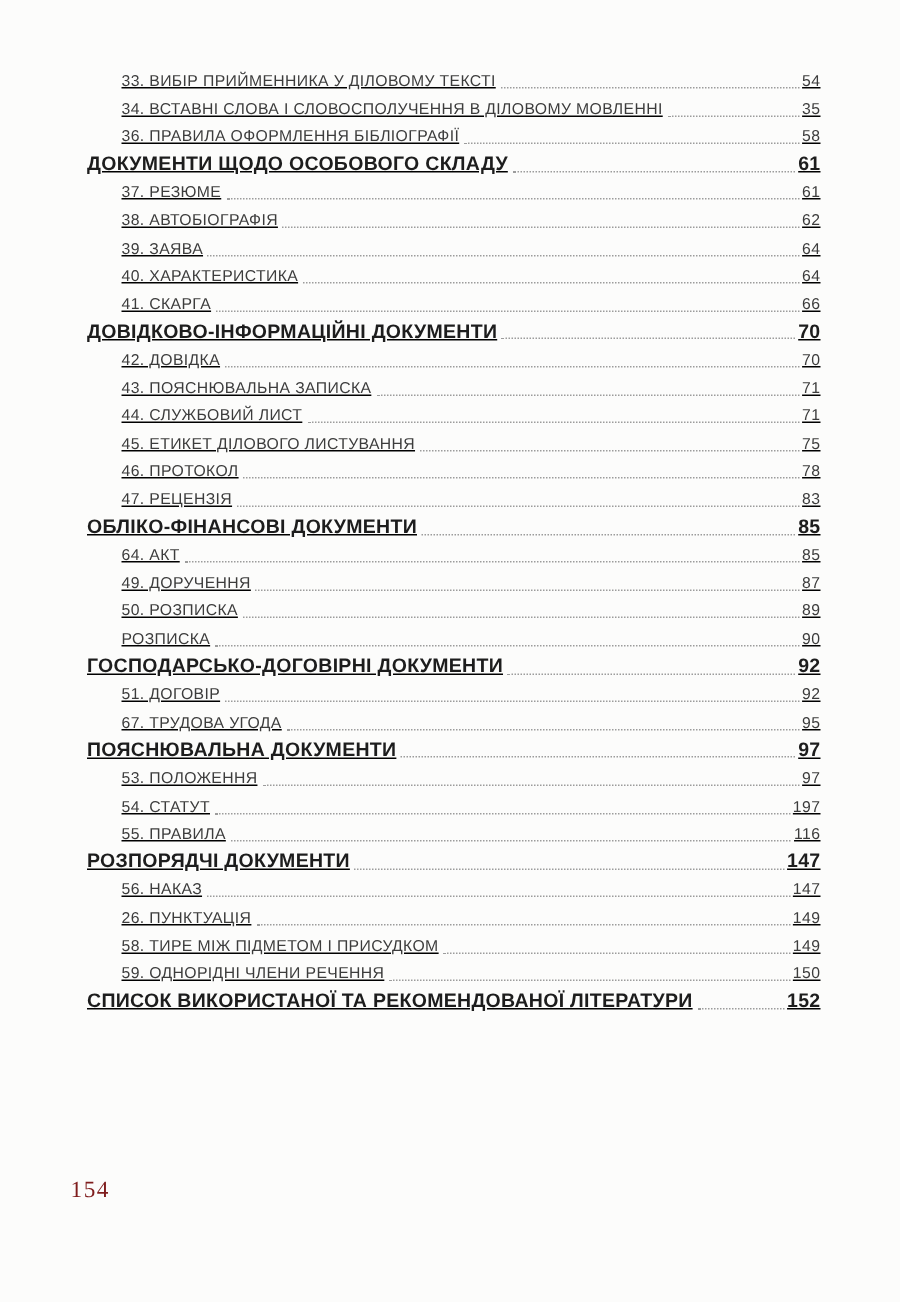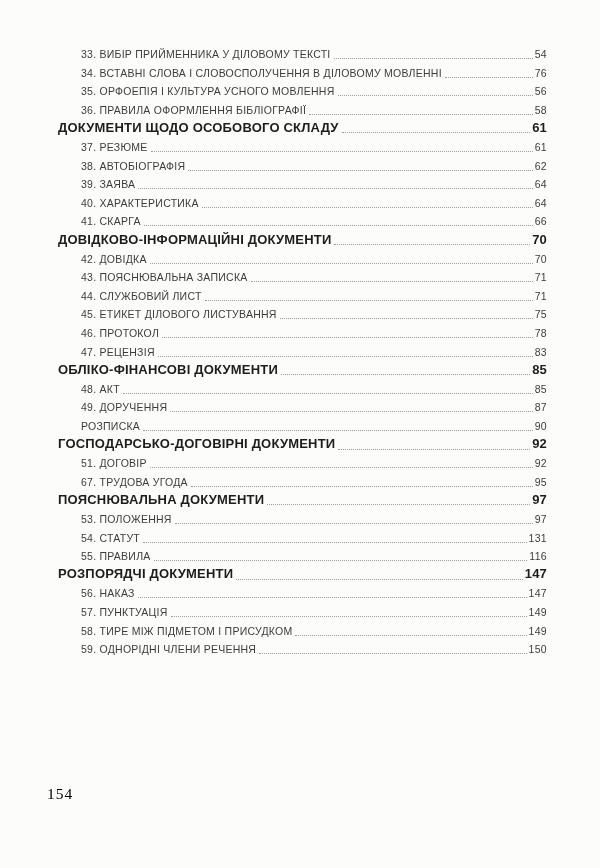--- a/index.html
+++ b/index.html
@@ -24,20 +24,21 @@
     left: 58px;
     right: 53px;
     top: 45px;
   }
   .row {
     display: flex;
     align-items: flex-end;
     height: 18.6px;
     box-sizing: border-box;
     padding-bottom: 4px;
+    text-decoration: underline;
   }
   .row .label {
     white-space: nowrap;
     line-height: 1;
     color: #3c3c3c;
     font-size: 10.5px;
     letter-spacing: 0.25px;
   }
   .row .dots {
     flex: 1;
@@ -62,47 +63,42 @@
     font-size: 13px;
     letter-spacing: 0.2px;
   }
   .folio {
     position: absolute;
     left: 47px;
     top: 785px;
     font-family: "Liberation Serif", serif;
     font-size: 15.5px;
     letter-spacing: 1px;
-    color: #000000;
+    color: #7f1d1d;
     text-align: center;
   }
 </style>
 </head>
 <body>
 
 <div class="page">
 
   <div class="toc" id="toc-list">
     <div class="row item">
       <span class="label">33. ВИБІР ПРИЙМЕННИКА У ДІЛОВОМУ ТЕКСТІ</span>
       <span class="dots"></span>
       <span class="pg">54</span>
     </div>
 
     <div class="row item">
       <span class="label">34. ВСТАВНІ СЛОВА І СЛОВОСПОЛУЧЕННЯ В ДІЛОВОМУ МОВЛЕННІ</span>
       <span class="dots"></span>
-      <span class="pg">76</span>
-    </div>
-
-    <div class="row item">
-      <span class="label">35. ОРФОЕПІЯ І КУЛЬТУРА УСНОГО МОВЛЕННЯ</span>
-      <span class="dots"></span>
-      <span class="pg">56</span>
-    </div>
+      <span class="pg">35</span>
+    </div>
+
 
     <div class="row item">
       <span class="label">36. ПРАВИЛА ОФОРМЛЕННЯ БІБЛІОГРАФІЇ</span>
       <span class="dots"></span>
       <span class="pg">58</span>
     </div>
 
     <div class="row section">
       <span class="label">ДОКУМЕНТИ ЩОДО ОСОБОВОГО СКЛАДУ</span>
       <span class="dots"></span>
@@ -181,31 +177,36 @@
       <span class="pg">83</span>
     </div>
 
     <div class="row section">
       <span class="label">ОБЛІКО-ФІНАНСОВІ ДОКУМЕНТИ</span>
       <span class="dots"></span>
       <span class="pg">85</span>
     </div>
 
     <div class="row item">
-      <span class="label">48. АКТ</span>
+      <span class="label">64. АКТ</span>
       <span class="dots"></span>
       <span class="pg">85</span>
     </div>
 
     <div class="row item">
       <span class="label">49. ДОРУЧЕННЯ</span>
       <span class="dots"></span>
       <span class="pg">87</span>
     </div>
 
+    <div class="row item">
+      <span class="label">50. РОЗПИСКА</span>
+      <span class="dots"></span>
+      <span class="pg">89</span>
+    </div>
 
     <div class="row item">
       <span class="label">РОЗПИСКА</span>
       <span class="dots"></span>
       <span class="pg">90</span>
     </div>
 
     <div class="row section">
       <span class="label">ГОСПОДАРСЬКО-ДОГОВІРНІ ДОКУМЕНТИ</span>
       <span class="dots"></span>
@@ -232,21 +233,21 @@
 
     <div class="row item">
       <span class="label">53. ПОЛОЖЕННЯ</span>
       <span class="dots"></span>
       <span class="pg">97</span>
     </div>
 
     <div class="row item">
       <span class="label">54. СТАТУТ</span>
       <span class="dots"></span>
-      <span class="pg">131</span>
+      <span class="pg">197</span>
     </div>
 
     <div class="row item">
       <span class="label">55. ПРАВИЛА</span>
       <span class="dots"></span>
       <span class="pg">116</span>
     </div>
 
     <div class="row section">
       <span class="label">РОЗПОРЯДЧІ ДОКУМЕНТИ</span>
@@ -254,34 +255,39 @@
       <span class="pg">147</span>
     </div>
 
     <div class="row item">
       <span class="label">56. НАКАЗ</span>
       <span class="dots"></span>
       <span class="pg">147</span>
     </div>
 
     <div class="row item">
-      <span class="label">57. ПУНКТУАЦІЯ</span>
+      <span class="label">26. ПУНКТУАЦІЯ</span>
       <span class="dots"></span>
       <span class="pg">149</span>
     </div>
 
     <div class="row item">
       <span class="label">58. ТИРЕ МІЖ ПІДМЕТОМ І ПРИСУДКОМ</span>
       <span class="dots"></span>
       <span class="pg">149</span>
     </div>
 
     <div class="row item">
       <span class="label">59. ОДНОРІДНІ ЧЛЕНИ РЕЧЕННЯ</span>
       <span class="dots"></span>
       <span class="pg">150</span>
     </div>
 
+    <div class="row section">
+      <span class="label">СПИСОК ВИКОРИСТАНОЇ ТА РЕКОМЕНДОВАНОЇ ЛІТЕРАТУРИ</span>
+      <span class="dots"></span>
+      <span class="pg">152</span>
+    </div>
   </div>
 
   <div class="folio">154</div>
 
 </div>
 
 </body></html>

